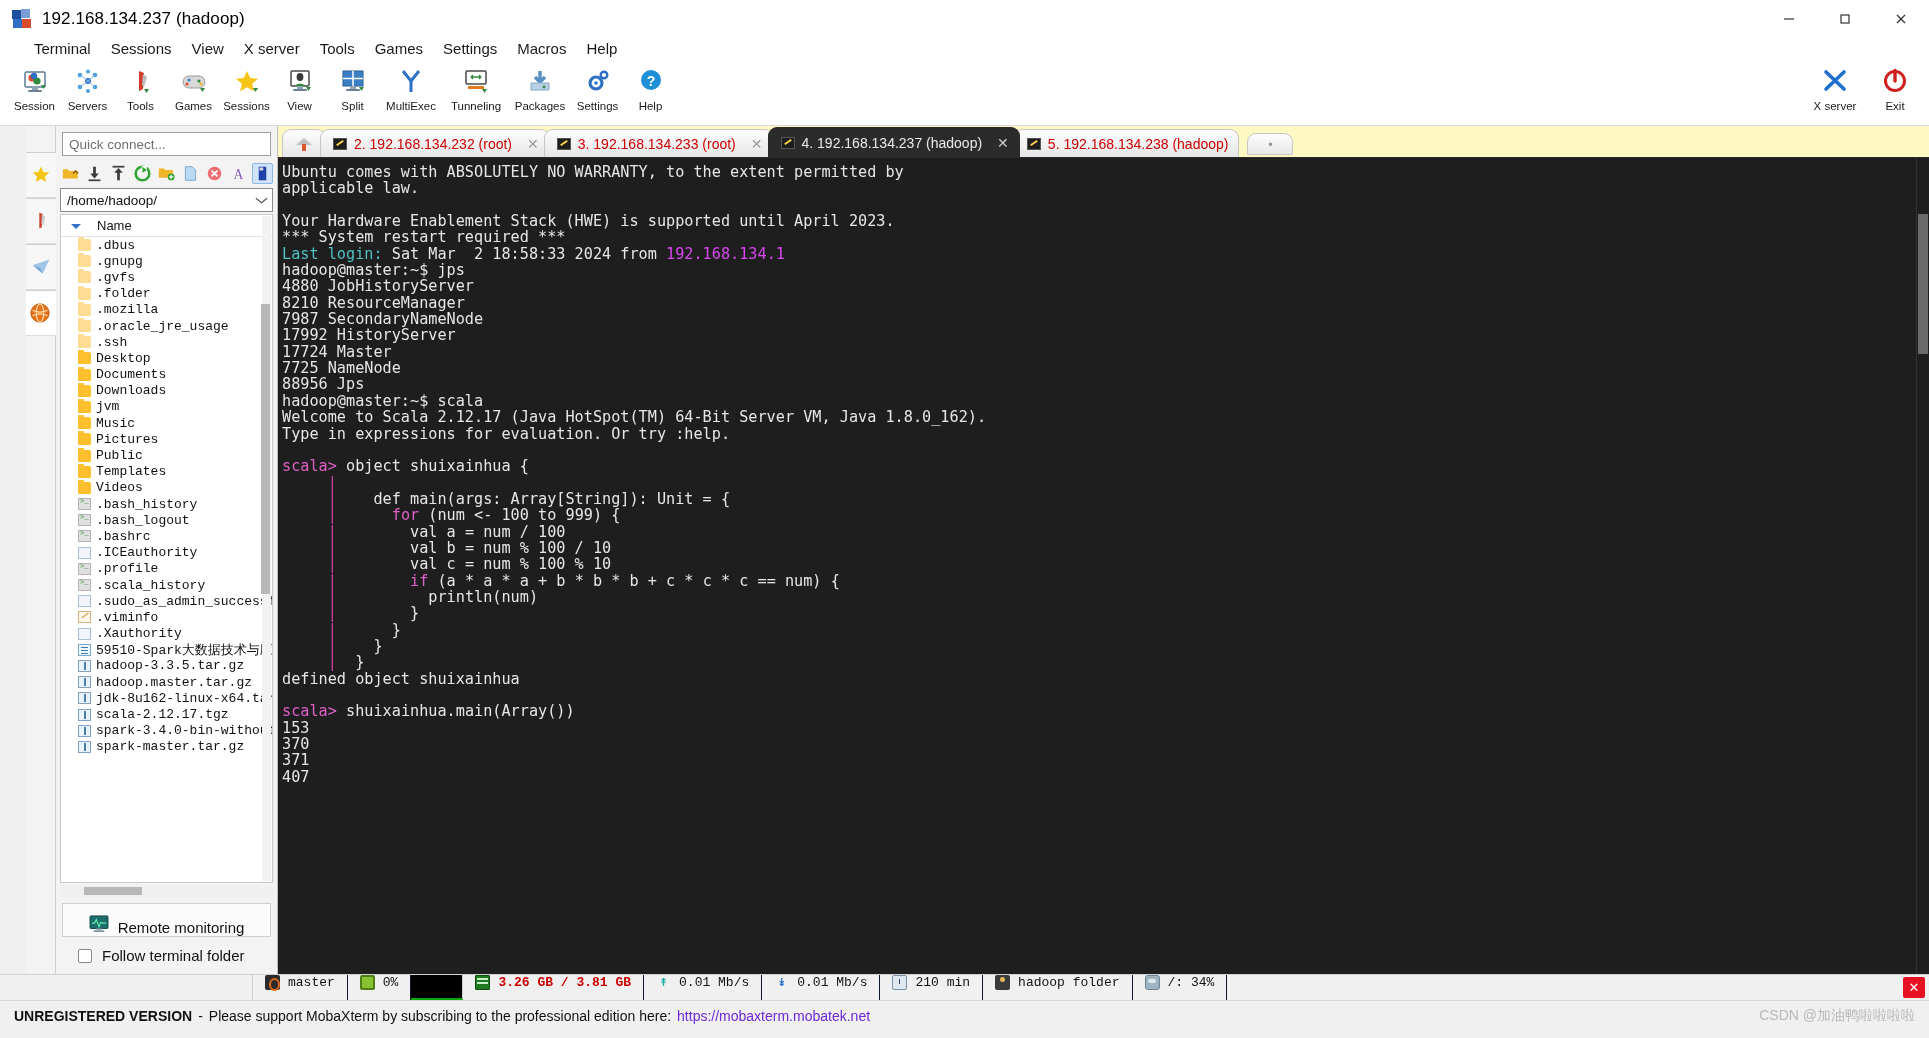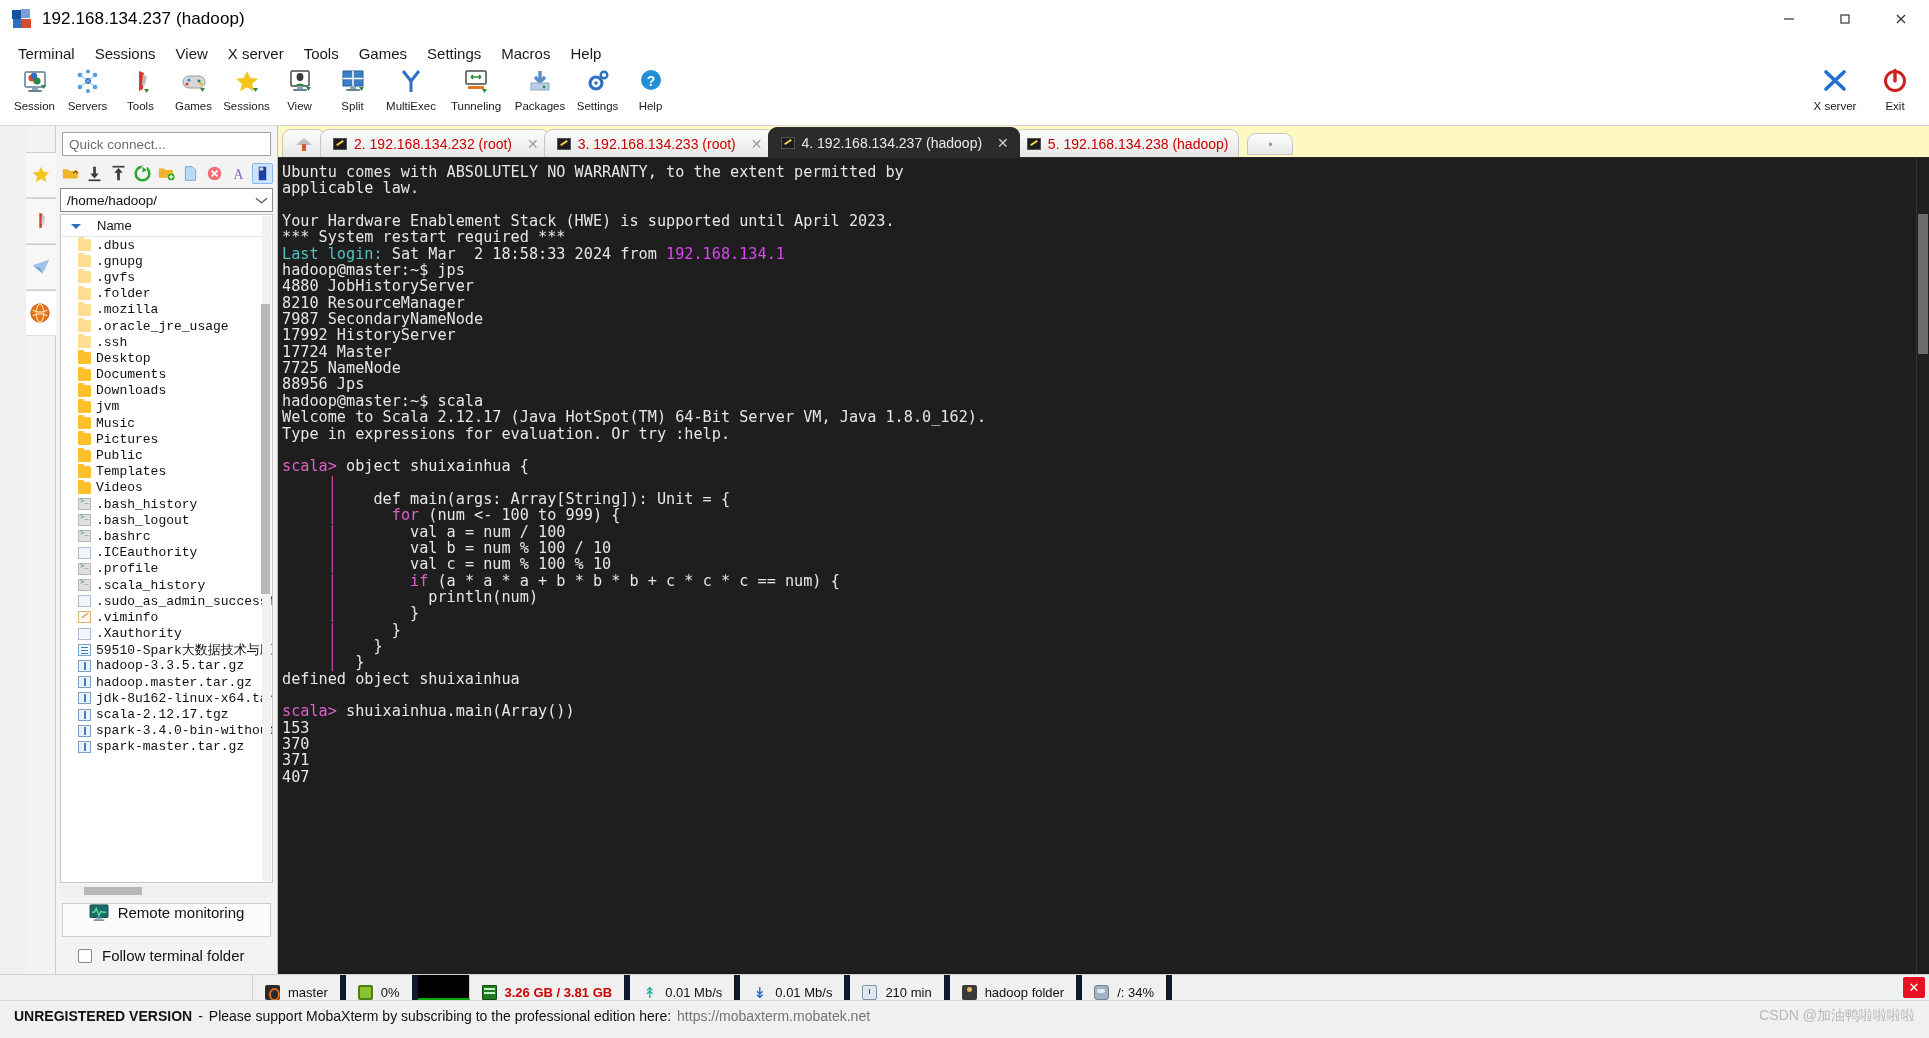--- a/index.html
+++ b/index.html
@@ -44,22 +44,22 @@
   .win-btn {
     width: 56px; display: flex; align-items: center; justify-content: center;
     color: #3b3b3b;
   }
   .win-btn svg { display: block; }
 
   
   .menubar {
     height: 26px; min-height: 26px;
     background: #ffffff;
-    display: flex; align-items: flex-end;
-    padding-left: 8px;
+    display: flex; align-items: flex-start;
+    padding-left: 24px;
     font-size: 15px; color: #1a1a1a;
   }
   .menu-item { padding: 2px 10px; cursor: default; }
 
   
   .toolbar {
     height: 62px; min-height: 62px;
     background: #ffffff;
     border-bottom: 1px solid #d8d8d8;
     display: flex; align-items: flex-start;
@@ -183,21 +183,21 @@
   }
   .fl-thumb {
     position: absolute; right: 1px; width: 9px; background: #b8b8b8; border-radius: 0;
   }
   .hscroll {
     height: 12px; margin: 2px 4px; background: #f0f0f0; position: relative;
   }
   .hthumb { position:absolute; left: 24px; top: 2px; width: 58px; height: 8px; background: #b8b8b8; }
   .remote-btn {
     margin: 4px 6px 6px 6px; height: 34px; background: #fbfbfb;
-    border: 1px solid #cfcfcf; display: flex; align-items: flex-start;
+    border: 1px solid #cfcfcf; display: flex; align-items: flex-end;
     justify-content: center; gap: 9px; font-size: 15px; color: #111;
   }
   .follow-row {
     display: flex; align-items: center; gap: 10px; padding: 4px 0 10px 22px;
     font-size: 15px; color: #111;
   }
   .chkbox {
     width: 14px; height: 14px; border: 1px solid #8a8a8a; background: #fff; border-radius: 2px;
   }
 
@@ -276,24 +276,25 @@
 
   
   .statusbar {
     height: 26px; min-height: 26px;
     background: #f0f0f0;
     display: flex; align-items: stretch;
     border-top: 1px solid #d0d0d0;
   }
   .sb-left-pad { width: 252px; }
   .sb-cell {
-    display: flex; align-items: flex-end; gap: 8px;
+    display: flex; align-items: flex-start; gap: 8px;
     padding: 0 12px; font-size: 13px; color: #111;
-    border-right: 6px solid #0f172a;
+    border-right: 1px solid #0f172a;
     white-space: nowrap;
+    font-family: Liberation Mono, monospace;
   }
   .sb-cell.first { border-left: 1px solid #cfcfcf; }
   .sb-cell.red { color: #cc0000; font-weight: bold; }
   .sb-graph {
     width: 52px; background: #000; border-bottom: 2px solid #0a0;
     border-right: 1px solid #cfcfcf;
   }
   .sb-rest { flex: 1; }
   .sb-close {
     width: 22px; display:flex; align-items:center; justify-content:center;
@@ -333,21 +334,21 @@
   .footer {
     height: 30px; min-height: 30px;
     background: #f0f0f0;
     display: flex; align-items: center;
     font-size: 14px; color: #111;
     padding-left: 14px; gap: 6px;
     border-top: 1px solid #d8d8d8;
     position: relative;
   }
   .footer .unreg { font-weight: bold; }
-  .footer a { color: #737373; text-decoration: none; }
+  .footer a { color: #6d28d9; text-decoration: none; }
   .watermark {
     position: absolute; right: 14px; top: 50%; transform: translateY(-50%);
     font-size: 14px; color: #b8b8b8;
   }
   .orange-strip {
     height: 8px; background: #f0f0f0;
   }
 </style>
 </head>
 <body>

